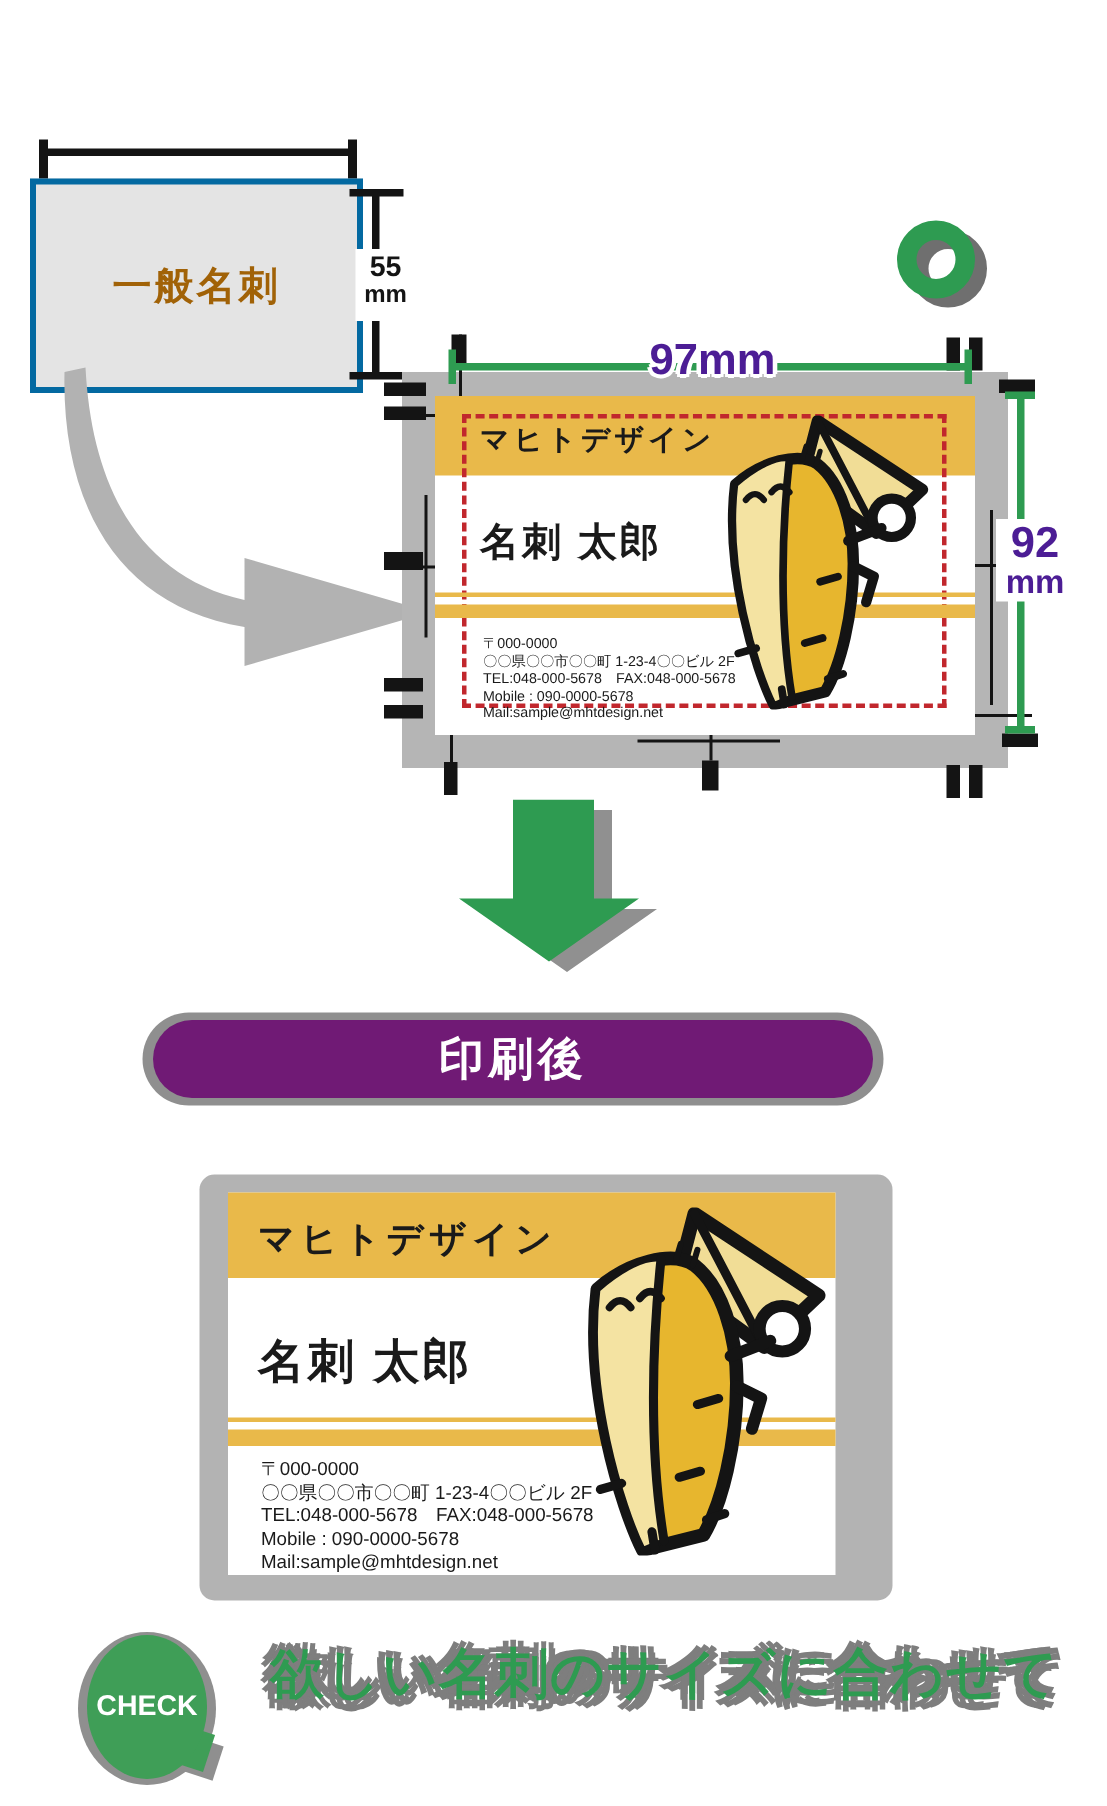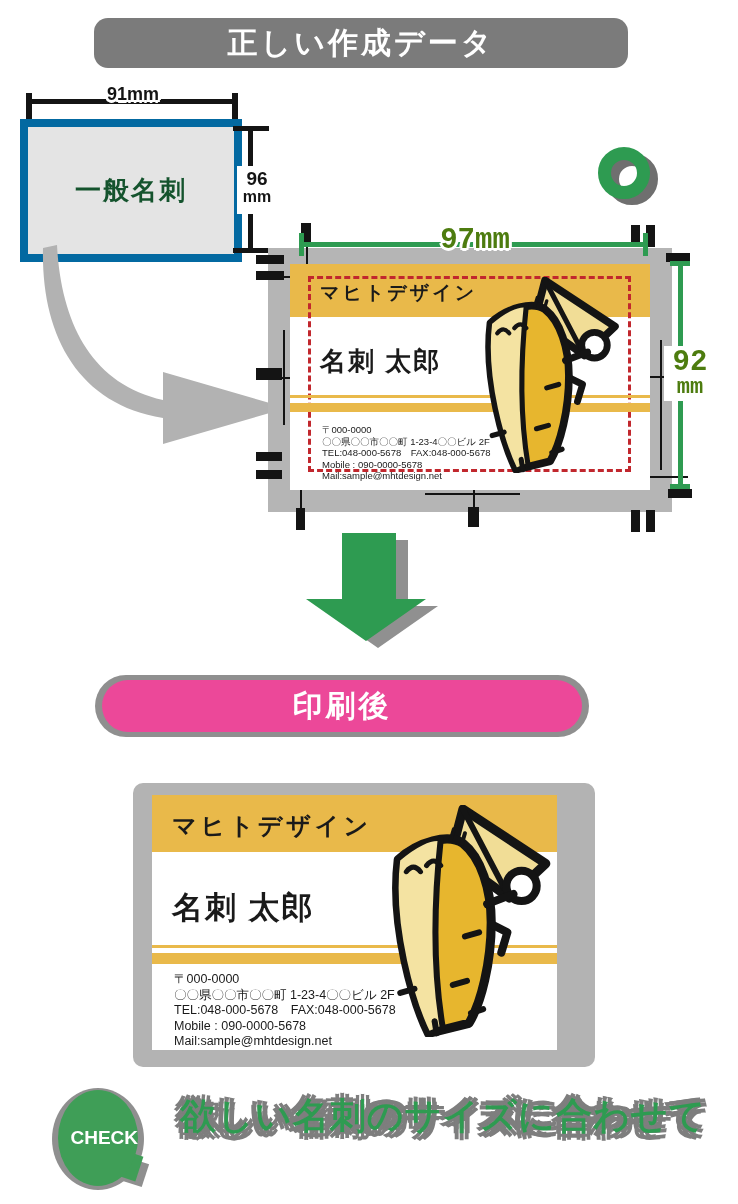--- a/index.html
+++ b/index.html
@@ -5,35 +5,35 @@
   * { margin:0; padding:0; box-sizing:border-box; }
   html,body { background:#ffffff; }
   body { font-family:"Liberation Sans","DejaVu Sans",sans-serif; }
   .stage { position:relative; width:738px; height:1204px; background:#ffffff; overflow:hidden; }
   .abs { position:absolute; }
 
   
   .banner-gray { left:94px; top:18px; width:534px; height:50px; background:#7b7b7b; border-radius:14px;
     display:flex; align-items:center; justify-content:center; color:#fff; font-size:30px; font-weight:bold; letter-spacing:3px; }
   .banner-green-shadow { left:95px; top:675px; width:494px; height:62px; background:#8f8f8f; border-radius:31px; }
-  .banner-green { left:102px; top:680px; width:480px; height:52px; background:#ec4899; border-radius:26px;
+  .banner-green { left:102px; top:680px; width:480px; height:52px; background:#701a75; border-radius:26px;
     display:flex; align-items:center; justify-content:center; color:#fff; font-size:30px; font-weight:bold; letter-spacing:3px; }
 
   
-  .std-card { left:20px; top:119px; width:222px; height:143px; background:#e4e4e4; border:8px solid #0369a1;
-    display:flex; align-items:center; justify-content:center; font-size:26px; font-weight:bold; color:#14532d; letter-spacing:2px; }
+  .std-card { left:20px; top:119px; width:222px; height:143px; background:#e4e4e4; border:4px solid #0369a1;
+    display:flex; align-items:center; justify-content:center; font-size:26px; font-weight:bold; color:#a16207; letter-spacing:2px; }
   .blk { background:#141414; }
   .halo { text-shadow:-2px -2px 0 #fff,2px -2px 0 #fff,-2px 2px 0 #fff,2px 2px 0 #fff,0 -3px 0 #fff,0 3px 0 #fff,-3px 0 0 #fff,3px 0 0 #fff; }
   .dim91-label { left:30px; top:84px; width:206px; text-align:center; font-size:18px; font-weight:bold; color:#141414; }
   .dim55-chip { left:237px; top:166px; width:40px; height:48px; background:#fff; text-align:center;
     font-size:19px; font-weight:bold; color:#141414; line-height:1.05; padding-top:3px; }
   .dim55-chip .unit { font-size:16px; }
 
   
-  .g-label { color:#4d7c0f; font-weight:bold;font-family:Liberation Mono, monospace; }
+  .g-label { color:#4c1d95; font-weight:bold; }
   .dim97-label { left:380px; top:224px; width:190px; text-align:center; font-size:29px; }
   .dim61-chip { left:664px; top:346px; width:52px; background:#fff; text-align:center; font-size:29px; line-height:1.0; padding:2px 0; }
   .dim61-chip .unit { font-size:22px; }
   .grn { background:#2e9b51; }
 
   
   .frame { left:268px; top:248px; width:404px; height:264px; background:#b5b5b5; }
   .canvas { left:290px; top:264px; width:360px; height:226px; background:#ffffff; }
   .canvas, .pcard { position:absolute; }
   .band { position:absolute; left:0; top:0; width:100%; background:#e9b94a; }
@@ -62,21 +62,21 @@
   .pcard .company { left:20px; top:15px; font-size:24px; letter-spacing:4px; }
   .pcard .pname { left:20px; top:92px; font-size:31px; letter-spacing:2px; }
   .pcard .div-thin { top:150px; height:3px; }
   .pcard .div-thick { top:158px; height:11px; }
   .pcard .addr { left:22px; top:177px; font-size:12.5px; line-height:15.6px; }
   .pcard .mascot { position:absolute; left:222px; top:10px; width:192px; }
 
   
   .check-shadow { left:52px; top:1088px; width:92px; height:102px; background:#8f8f8f; border-radius:50%; }
   .check-bubble { left:58px; top:1090px; width:80px; height:96px; background:#3f9e57; border-radius:50%;
-    display:flex; align-items:center; justify-content:flex-end; color:#fff; font-weight:bold; font-size:19px; }
+    display:flex; align-items:center; justify-content:center; color:#fff; font-weight:bold; font-size:19px; }
   .check-tail-shadow { left:122px; top:1160px; width:24px; height:24px; background:#8f8f8f; transform:rotate(18deg); }
   .check-tail { left:114px; top:1152px; width:26px; height:26px; background:#3f9e57; transform:rotate(18deg); }
   .slogan { color:#2e9b51; font-weight:bold; font-size:36px; letter-spacing:1px; white-space:nowrap;
     text-shadow:-5px -4px 0 #7e7e7e, 5px -4px 0 #7e7e7e, -5px 6px 0 #7e7e7e, 5px 6px 0 #7e7e7e,
                  0 -5px 0 #7e7e7e, 0 7px 0 #7e7e7e, -6px 0 0 #7e7e7e, 6px 0 0 #7e7e7e; }
   .slogan1 { left:180px; top:1092px; }
   .slogan2 { left:180px; top:1146px; }
 </style>
 </head>
 <body>
@@ -94,38 +94,34 @@
       <path d="M112,98 L138,88" fill="none" stroke="#141414" stroke-width="8"></path>
       <path d="M116,118 L132,126 L126,146" fill="none" stroke="#141414" stroke-width="8"></path>
       <path d="M90,130 L104,126 M78,178 L92,174 M26,186 L40,182 M60,214 L62,226 M96,206 L108,202" fill="none" stroke="#141414" stroke-width="6"></path>
       <path d="M76,34 l3,-10 M87,38 l3,-10" fill="none" stroke="#141414" stroke-width="4"></path>
     </g>
   </defs>
 </svg>
 
 <div class="stage">
 
-  <div class="abs banner-gray">
-    <span>正しい作成データ</span>
-  </div>
 
   <div class="abs blk" style="left:30px;top:99px;width:206px;height:5px;"></div>
   <div class="abs blk" style="left:26px;top:93px;width:6px;height:36px;"></div>
   <div class="abs blk" style="left:232px;top:93px;width:6px;height:36px;"></div>
-  <div class="abs dim91-label halo">91mm</div>
 
   <div class="abs std-card">
     <span>一般名刺</span>
   </div>
 
   <div class="abs blk" style="left:248px;top:130px;width:5px;height:122px;"></div>
   <div class="abs blk" style="left:233px;top:126px;width:36px;height:5px;"></div>
   <div class="abs blk" style="left:233px;top:248px;width:36px;height:5px;"></div>
   <div class="abs dim55-chip">
-    <div>96</div>
+    <div>55</div>
     <div class="unit">mm</div>
   </div>
 
   <svg class="abs" style="left:25px;top:242px;" width="285" height="225" viewBox="0 0 285 225">
     <path d="M32,3 C36,80 66,142 138,158 L138,130 L262,166 L138,202 L138,176 C52,162 16,92 18,6 Z" fill="#b2b2b2"></path>
   </svg>
 
   <div class="abs" style="left:606px;top:153px;width:52px;height:52px;border:13px solid #6f6f6f;border-radius:50%;"></div>
   <div class="abs" style="left:598px;top:147px;width:52px;height:52px;border:13px solid #2e9b51;border-radius:50%;"></div>
 

